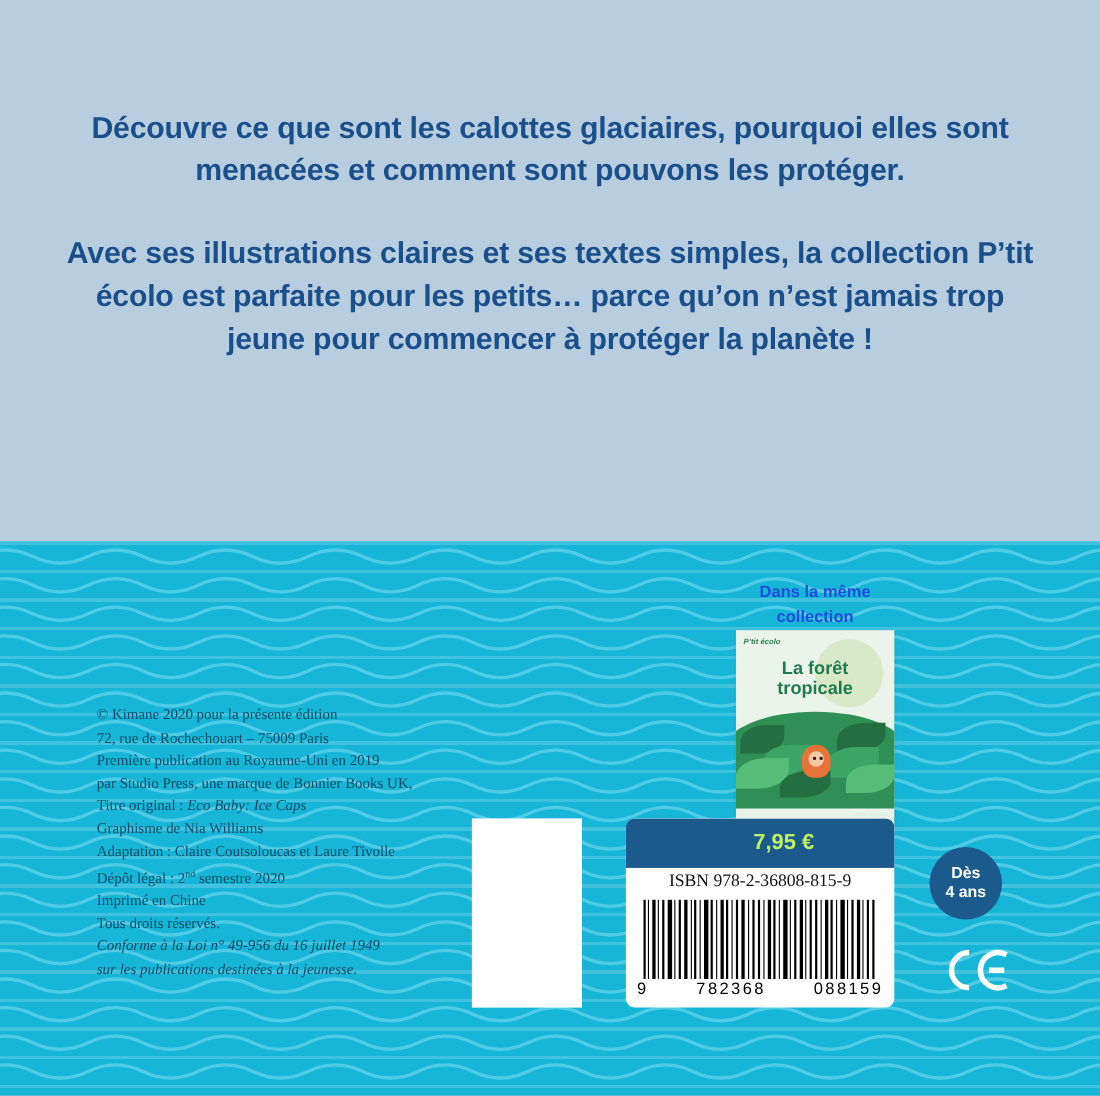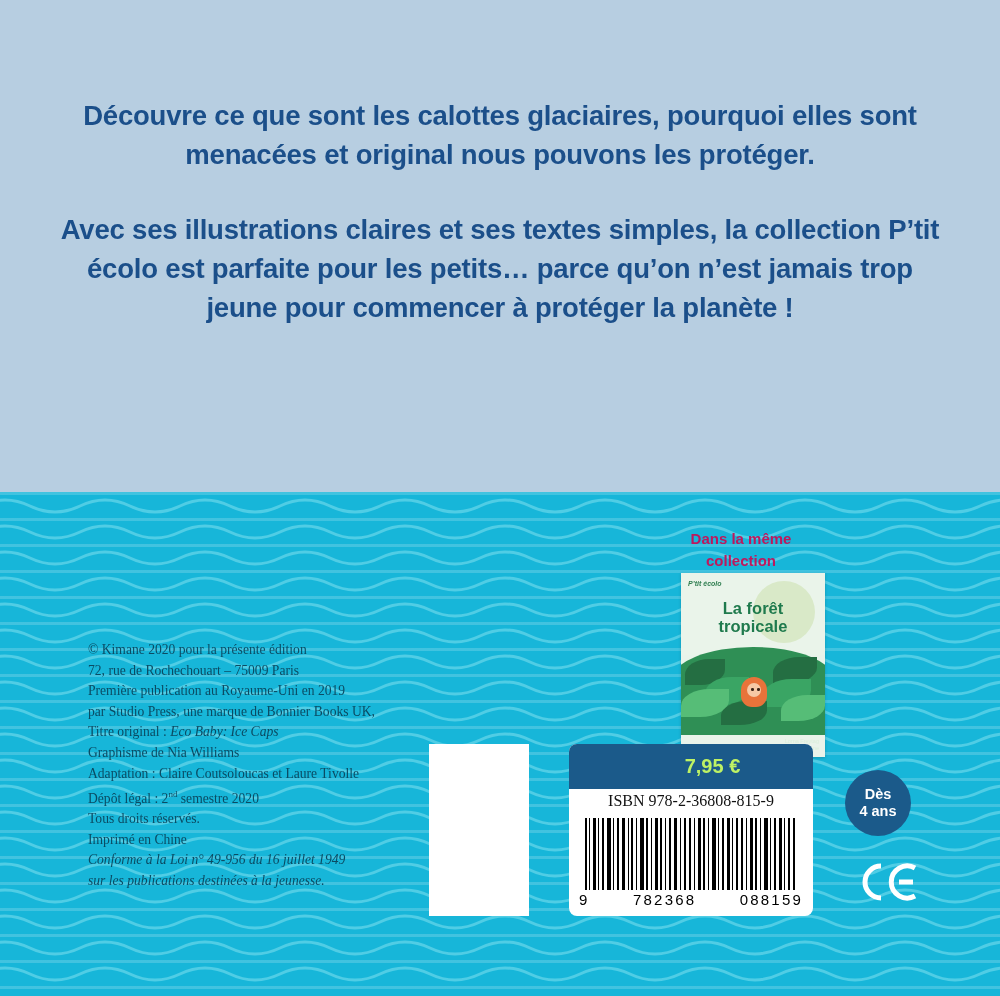--- a/index.html
+++ b/index.html
@@ -90,35 +90,34 @@
   .credits .it { font-style: italic; }
   .credits sup { font-size: 9px; vertical-align: super; text-align: right; }
 
   
   .collection-label {
     position: absolute;
     left: 640px;
     top: 528px;
     width: 202px;
     text-align: center;
-    color: #be185d;
+    color: #1d4ed8;
     font-size: 15px;
     line-height: 22px;
     font-weight: bold;
   }
   .mini-cover {
     position: absolute;
     left: 669px;
     top: 573px;
     width: 144px;
     height: 184px;
     background: #e9f3ea;
     overflow: hidden;
     box-shadow: 0 1px 3px rgba(0,0,0,0.18);
-    margin-left: 12px;
   }
   .mini-cover .sky {
     position: absolute;
     left: 0; top: 0;
     width: 144px; height: 82px;
     background: #eaf4ea;
   }
   .mini-cover .sun {
     position: absolute;
     left: 72px; top: 8px;
@@ -285,21 +284,21 @@
     height: 40px;
   }
 </style>
 </head>
 <body>
 
 <div class="page">
 
   <div class="top-panel">
     <div class="blurb">
-      <p>Découvre ce que sont les calottes glaciaires, pourquoi elles sont menacées et original nous pouvons les protéger.</p>
+      <p>Découvre ce que sont les calottes glaciaires, pourquoi elles sont menacées et comment sont pouvons les protéger.</p>
       <p>Avec ses illustrations claires et ses textes simples, la collection P’tit écolo est parfaite pour les petits… parce qu’on n’est jamais trop jeune pour commencer à protéger la planète !</p>
     </div>
   </div>
 
   <div class="bottom-panel">
     <svg class="waves" viewBox="0 0 1000 504" preserveAspectRatio="none">
       <g fill="none" stroke="#7fe0f0" stroke-width="3">
         <path d="M-20 14 q 25 -12 50 0 t 50 0 t 50 0 t 50 0 t 50 0 t 50 0 t 50 0 t 50 0 t 50 0 t 50 0 t 50 0 t 50 0 t 50 0 t 50 0 t 50 0 t 50 0 t 50 0 t 50 0 t 50 0 t 50 0 t 50 0 t 50 0"></path>
         <path d="M-20 40 q 25 -12 50 0 t 50 0 t 50 0 t 50 0 t 50 0 t 50 0 t 50 0 t 50 0 t 50 0 t 50 0 t 50 0 t 50 0 t 50 0 t 50 0 t 50 0 t 50 0 t 50 0 t 50 0 t 50 0 t 50 0 t 50 0 t 50 0"></path>
         <path d="M-20 66 q 25 -12 50 0 t 50 0 t 50 0 t 50 0 t 50 0 t 50 0 t 50 0 t 50 0 t 50 0 t 50 0 t 50 0 t 50 0 t 50 0 t 50 0 t 50 0 t 50 0 t 50 0 t 50 0 t 50 0 t 50 0 t 50 0 t 50 0"></path>
@@ -325,22 +324,22 @@
 
   <div class="credits">
     <div>© Kimane 2020 pour la présente édition</div>
     <div>72, rue de Rochechouart – 75009 Paris</div>
     <div>Première publication au Royaume-Uni en 2019</div>
     <div>par Studio Press, une marque de Bonnier Books UK,</div>
     <div><span>Titre original : </span><span class="it">Eco Baby: Ice Caps</span></div>
     <div>Graphisme de Nia Williams</div>
     <div>Adaptation : Claire Coutsoloucas et Laure Tivolle</div>
     <div><span>Dépôt légal : 2</span><sup>nd</sup><span> semestre 2020</span></div>
+    <div>Imprimé en Chine</div>
     <div>Tous droits réservés.</div>
-    <div>Imprimé en Chine</div>
     <div class="it">Conforme à la Loi n° 49-956 du 16 juillet 1949</div>
     <div class="it">sur les publications destinées à la jeunesse.</div>
   </div>
 
   <div class="collection-label">
     <div>Dans la même</div>
     <div>collection</div>
   </div>
 
   <div class="mini-cover">

